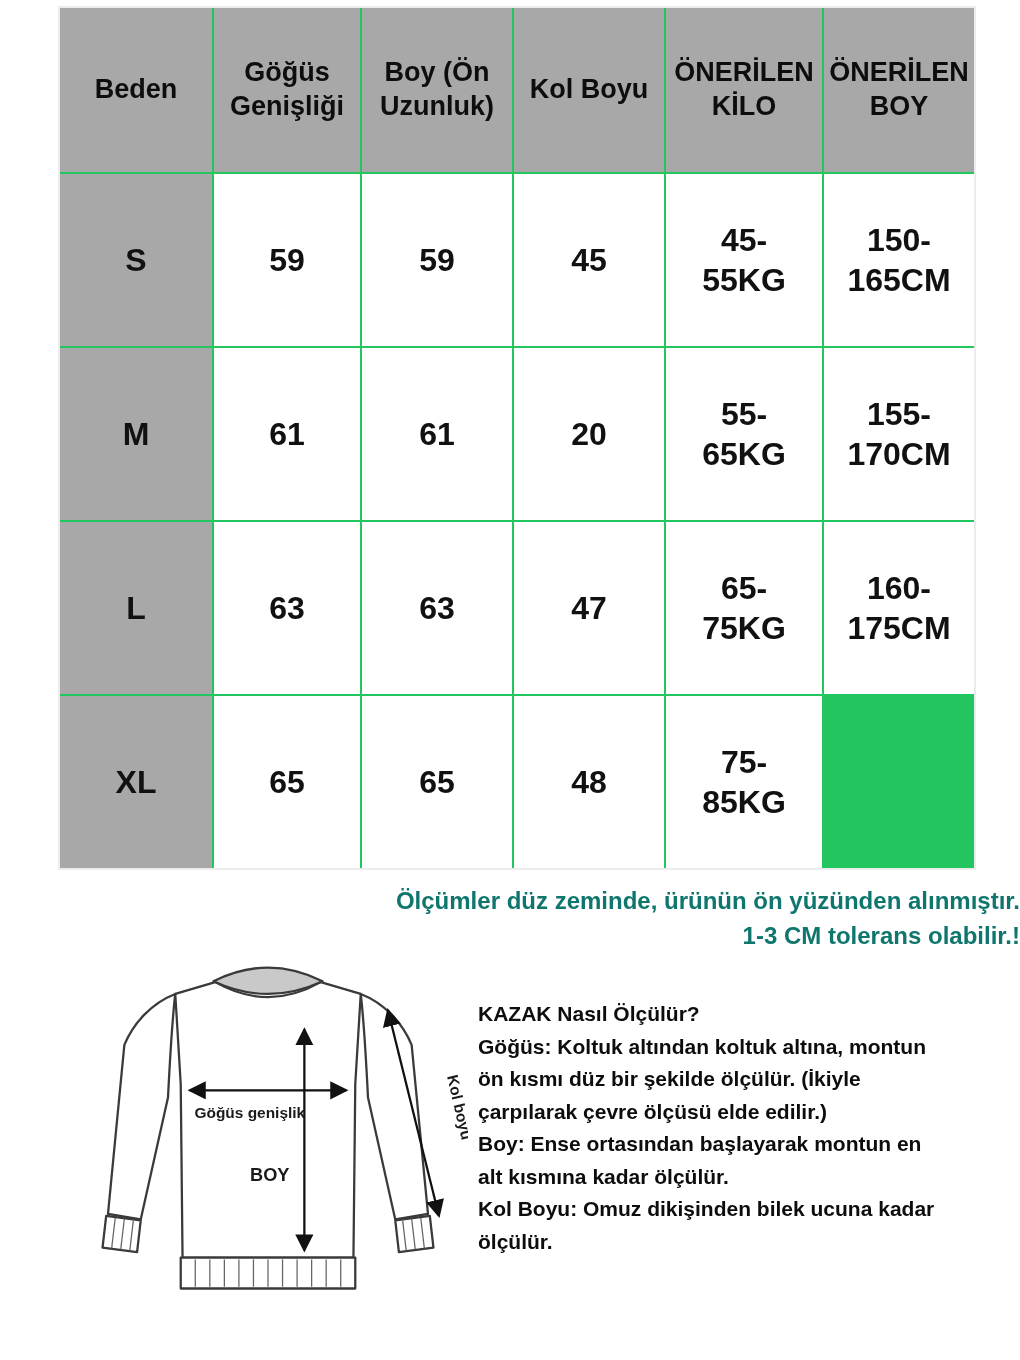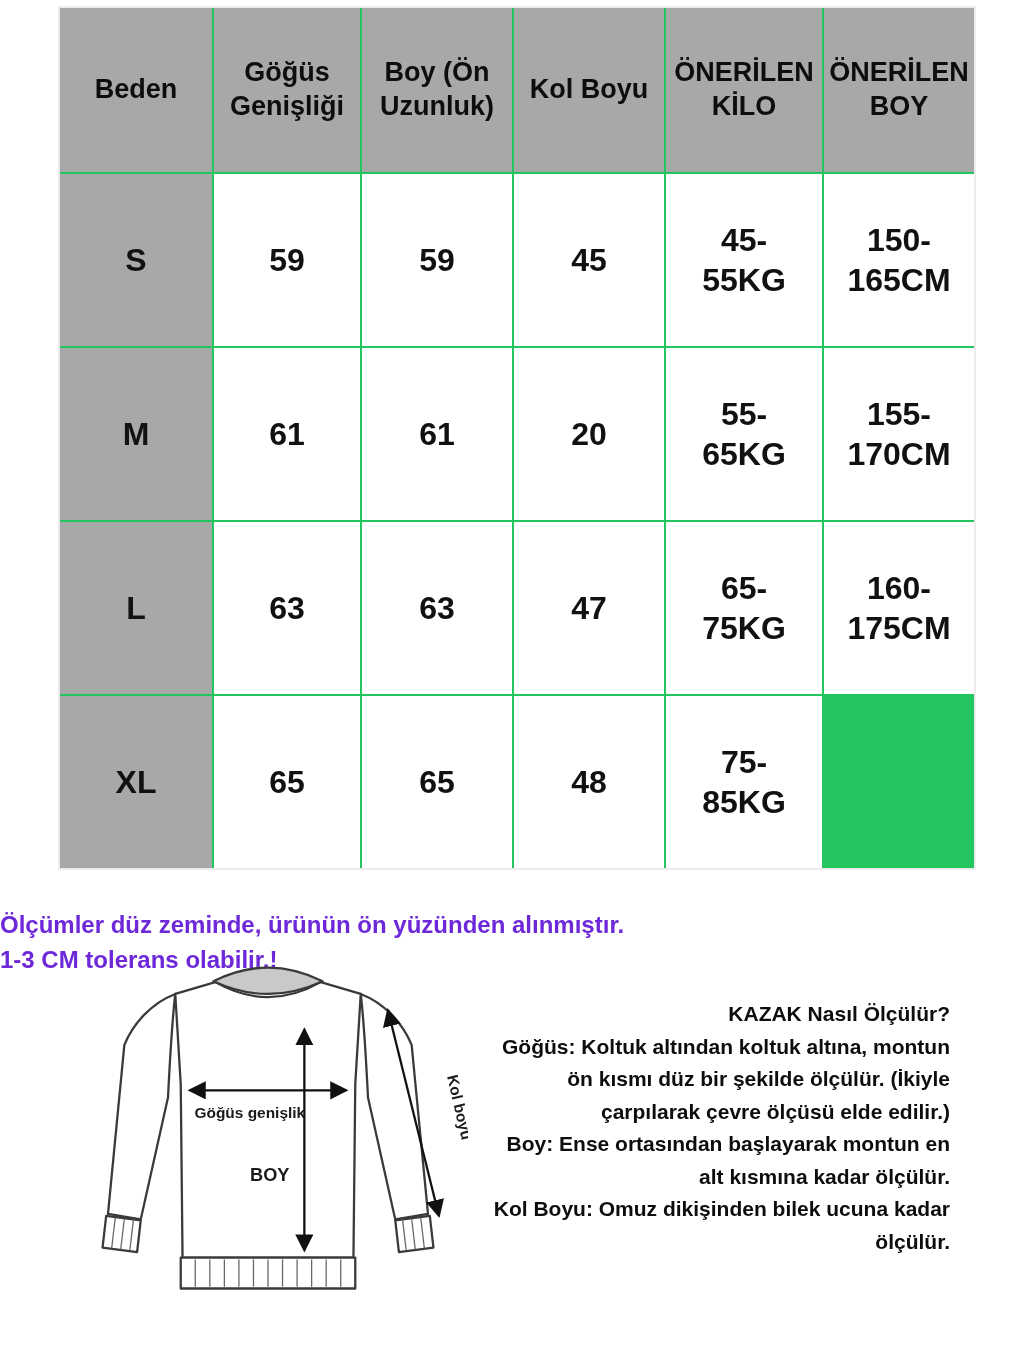--- a/index.html
+++ b/index.html
@@ -47,49 +47,49 @@
     height: 172px;
     font-size: 32px;
   }
   .size-col {
     background: #a8a8a8;
   }
 
   
   .note {
     position: absolute;
-    top: 908px;
+    top: 884px;
     left: 0;
     width: 1020px;
-    text-align: left;
+    text-align: right;
     font-weight: bold;
     font-size: 24px;
     line-height: 1.45;
-    color: #6d28d9;
+    color: #0f766e;
   }
 
   
   .diagram {
     position: absolute;
     left: 68px;
     top: 952px;
   }
   .diagram text {
     font-family: "Liberation Sans", sans-serif;
     font-weight: bold;
     fill: #1a1a1a;
   }
 
   
   .instructions {
     position: absolute;
     left: 478px;
     top: 998px;
     width: 472px;
-    text-align: right;
+    text-align: left;
     font-weight: bold;
     font-size: 21px;
     line-height: 1.55;
     color: #0d0d0d;
   }
 </style>
 </head>
 <body>
 
 <div class="table-wrap">

